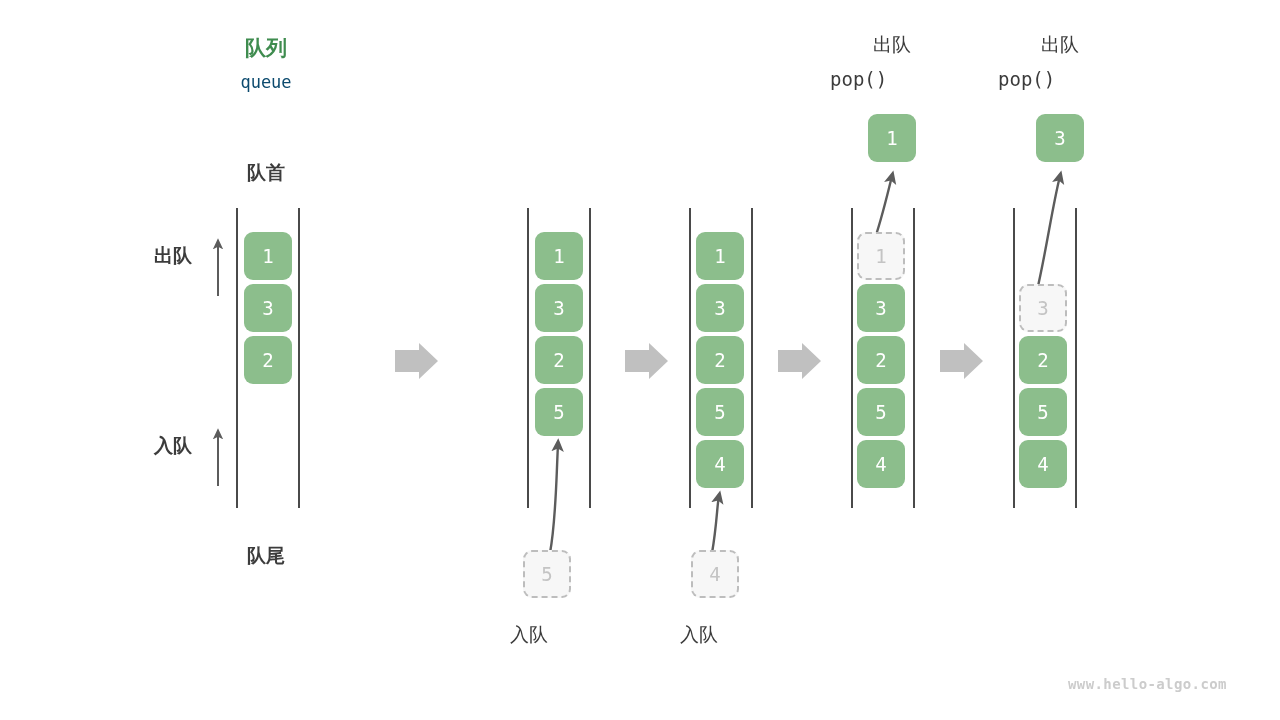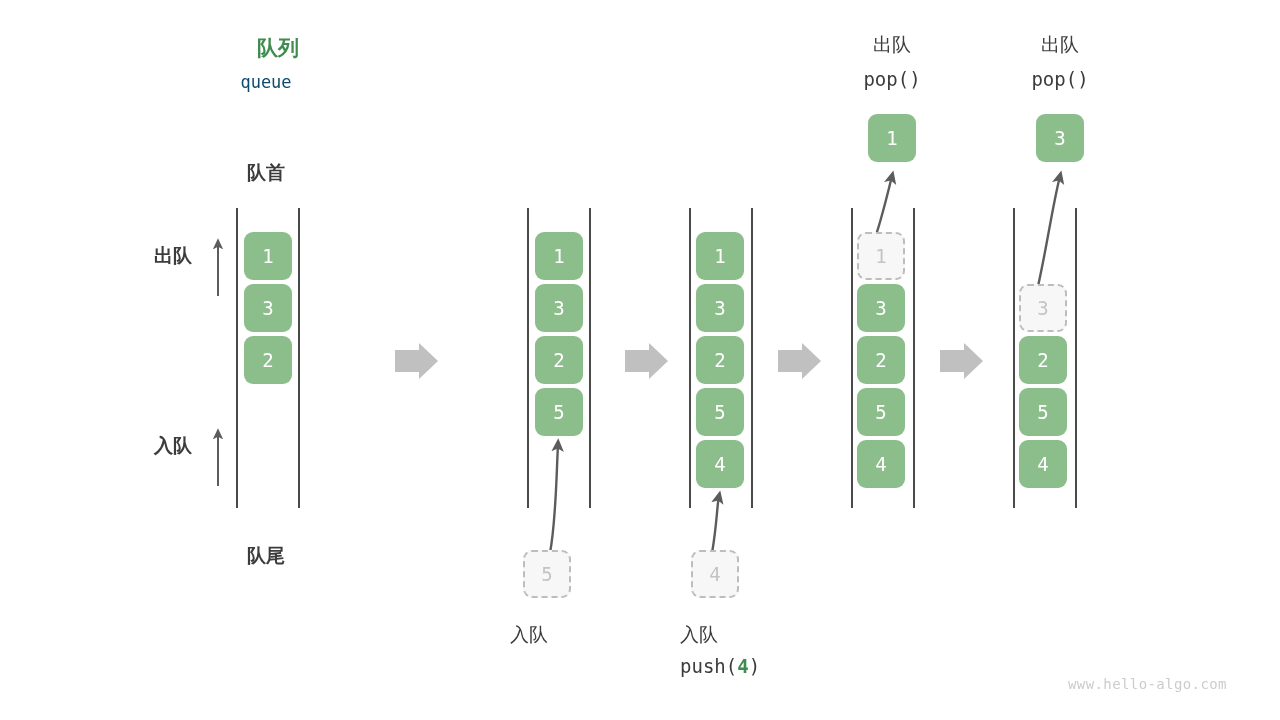--- a/index.html
+++ b/index.html
@@ -49,30 +49,30 @@
     font-family: "DejaVu Sans", "Liberation Sans", sans-serif;
     font-size: 19px;
     color: #3c3c3c;
     text-align: center;
     white-space: nowrap;
   }
   .op-mono {
     font-family: "DejaVu Sans Mono", "Liberation Mono", monospace;
     font-size: 19px;
     color: #3c3c3c;
-    text-align: center;
     white-space: nowrap;
   }
   .op-mono .num { color: #3f8c4f; font-weight: bold; }
   .watermark {
     font-family: "DejaVu Sans Mono", "Liberation Mono", monospace;
     font-size: 14px;
     color: #cccccc;
     letter-spacing: 0.4px;
     white-space: nowrap;
+    font-weight: bold;
   }
 
   
   .cell {
     width: 48px;
     height: 48px;
     border-radius: 9px;
     box-sizing: border-box;
     display: flex;
     align-items: center;
@@ -146,21 +146,21 @@
 
     <g>
       <path d="M873,244 C881,222 886,200 892,176" stroke="#5c5c5c" stroke-width="2.4" fill="none" marker-end="url(#headDark)"></path>
     </g>
 
     <g>
       <path d="M1036,295 C1046,253 1052,208 1060,176" stroke="#5c5c5c" stroke-width="2.4" fill="none" marker-end="url(#headDark)"></path>
     </g>
   </svg>
 
-  <div class="abs title-cn" style="left:208px; top:34px; width:140px;">队列</div>
+  <div class="abs title-cn" style="left:196px; top:34px; width:140px;">队列</div>
   <div class="abs title-mono" style="left:196px; top:72px; width:140px;">queue</div>
 
   <div class="abs label-cn" style="left:196px; top:160px; width:140px;">队首</div>
   <div class="abs label-cn" style="left:196px; top:543px; width:140px;text-align:center;">队尾</div>
 
   <div class="abs label-cn" style="left:140px; top:243px; width:66px;">出队</div>
   <div class="abs label-cn" style="left:140px; top:433px; width:66px;">入队</div>
 
   <div class="abs rail" style="left:236px; top:208px; height:300px;"></div>
   <div class="abs rail" style="left:298px; top:208px; height:300px;"></div>
@@ -192,21 +192,20 @@
     <div class="cell filled">1</div>
     <div class="cell filled" style="margin-top:4px;">3</div>
     <div class="cell filled" style="margin-top:4px;">2</div>
     <div class="cell filled" style="margin-top:4px;">5</div>
     <div class="cell filled" style="margin-top:4px;">4</div>
   </div>
 
   <div class="abs cell ghost" style="left:691px; top:550px;">4</div>
 
   <div class="abs op-cn" style="left:656px; top:622px; width:150px; text-align:left; padding-left:24px;">入队</div>
-  <div class="abs op-mono" style="left:656px; top:655px; width:170px; text-align:left; padding-left:24px;"><span>push(</span><span class="num">4</span><span>)</span></div>
 
   <div class="abs op-cn" style="left:830px; top:32px; width:124px;">出队</div>
   <div class="abs op-mono" style="left:830px; top:68px; width:124px;">pop()</div>
 
   <div class="abs cell filled" style="left:868px; top:114px;">1</div>
 
   <div class="abs rail" style="left:851px; top:208px; height:300px;"></div>
   <div class="abs rail" style="left:913px; top:208px; height:300px;"></div>
 
   <div class="abs" style="left:857px; top:232px;">

